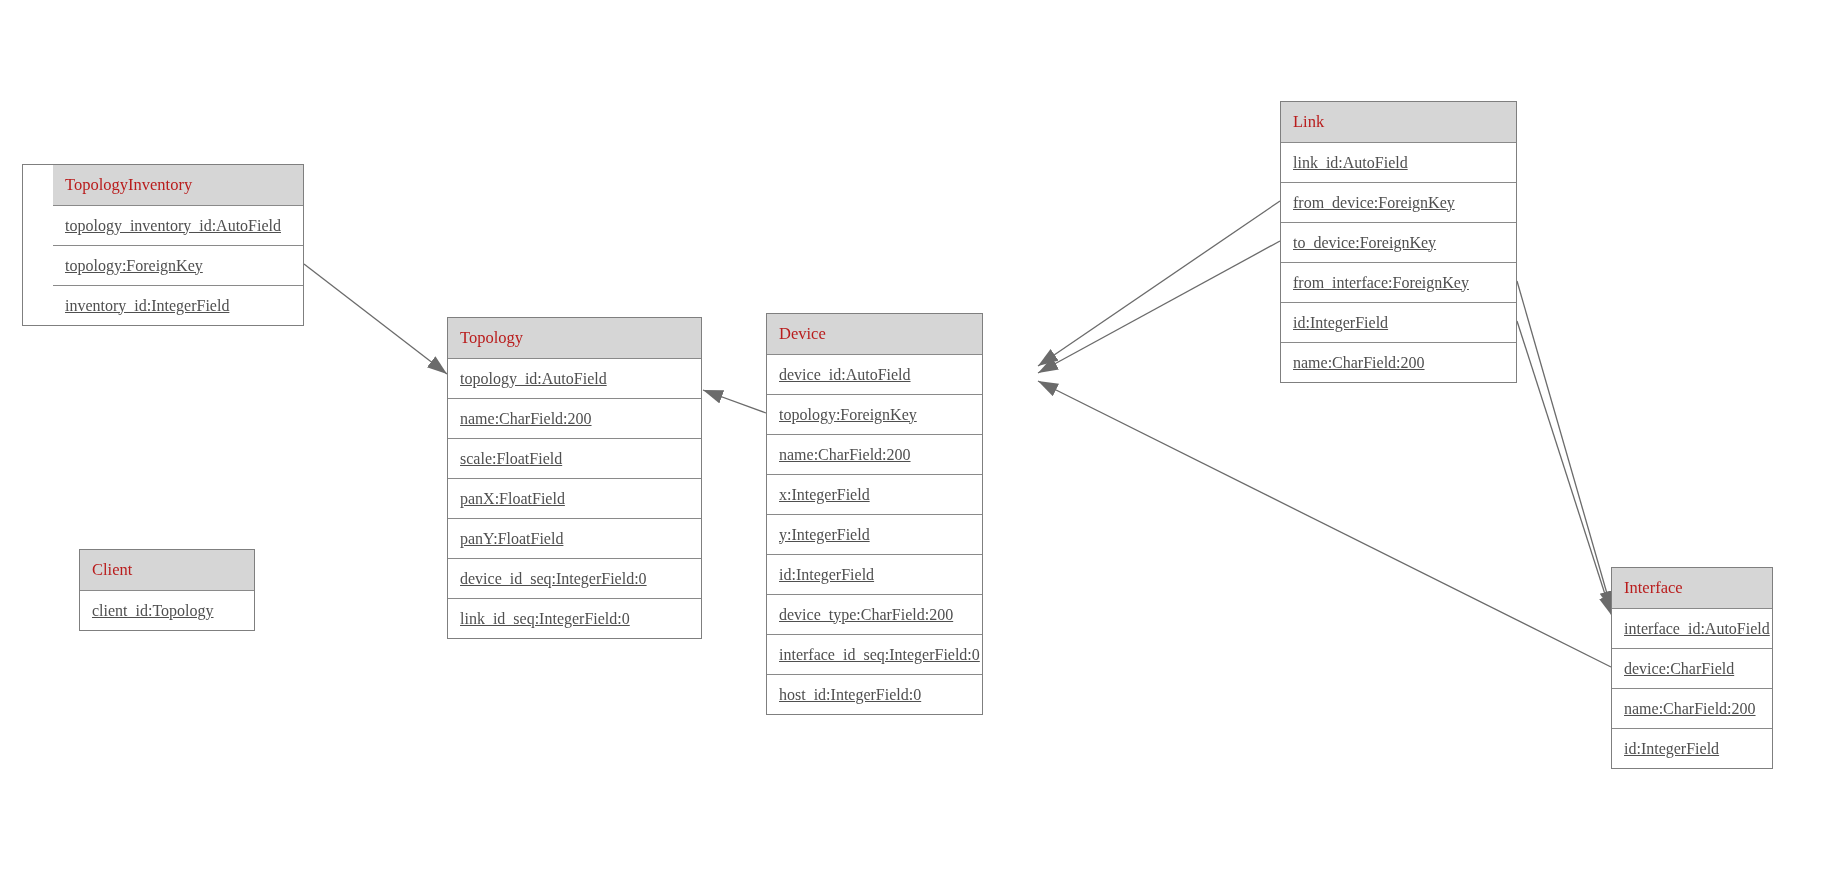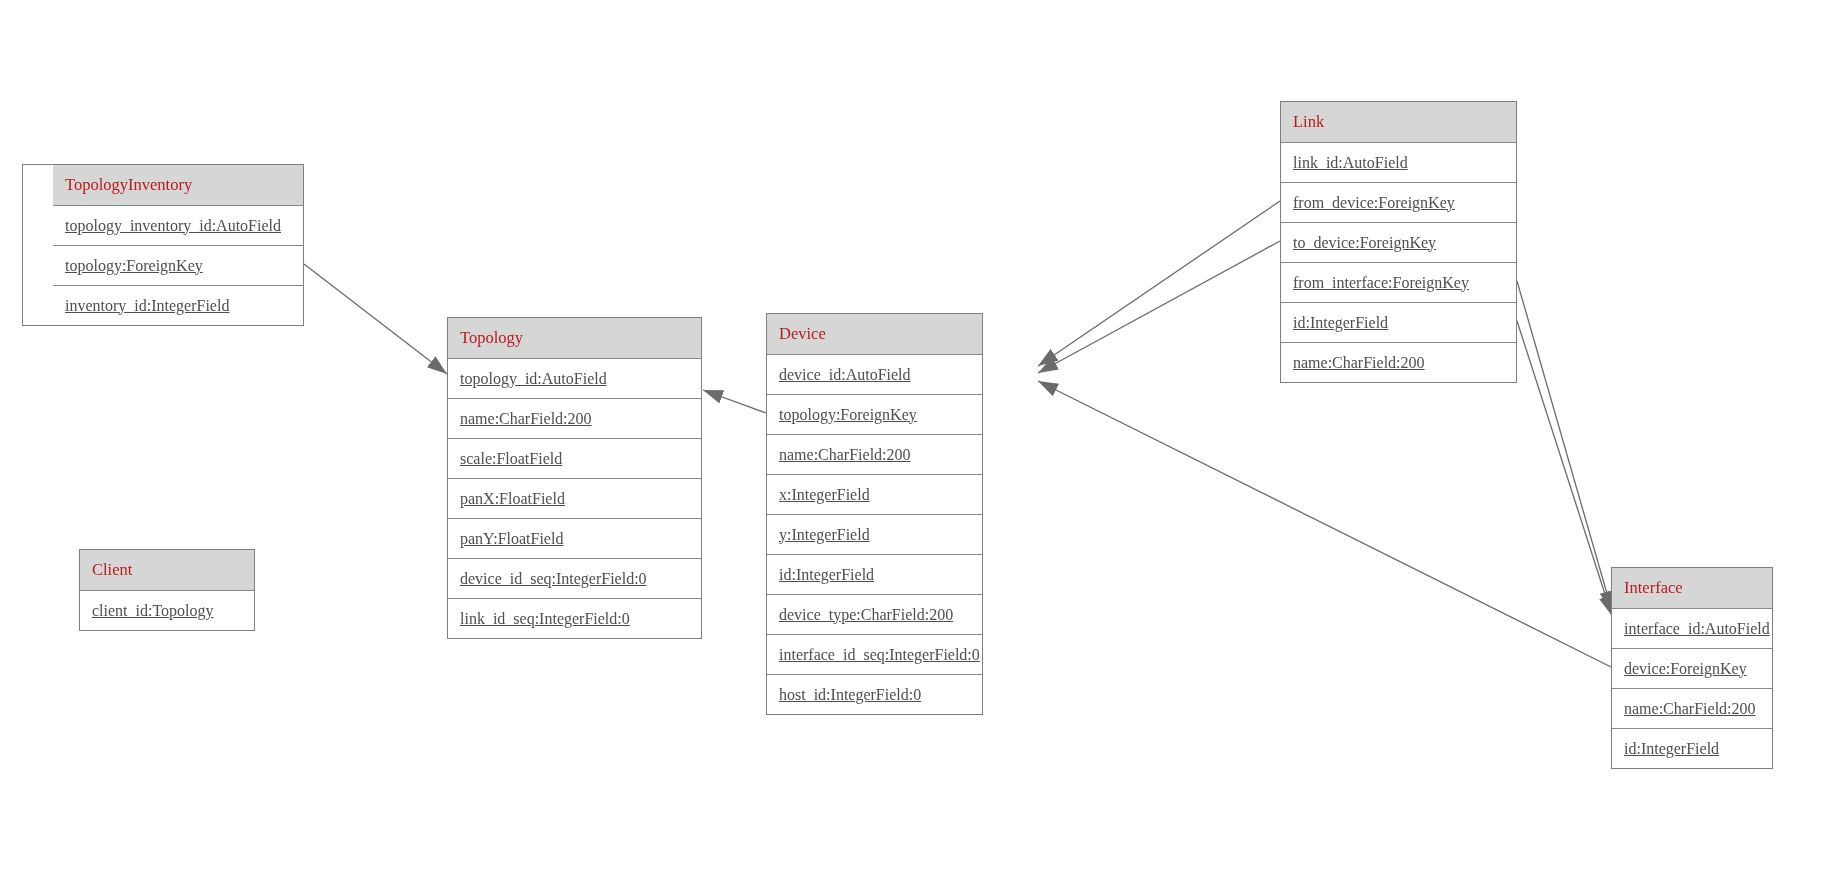--- a/index.html
+++ b/index.html
@@ -176,21 +176,21 @@
   </div>
 
   <div class="entity" style="left:1611px; top:567px; width:162px;">
     <div class="entity-header">
       <span>Interface</span>
     </div>
     <div class="entity-row">
         <span>interface_id:AutoField</span>
       </div>
     <div class="entity-row">
-        <span>device:ForeignKey</span>
+        <span>device:CharField</span>
       </div>
     <div class="entity-row">
         <span>name:CharField:200</span>
       </div>
     <div class="entity-row">
         <span>id:IntegerField</span>
       </div>
   </div>
 
 </div>

